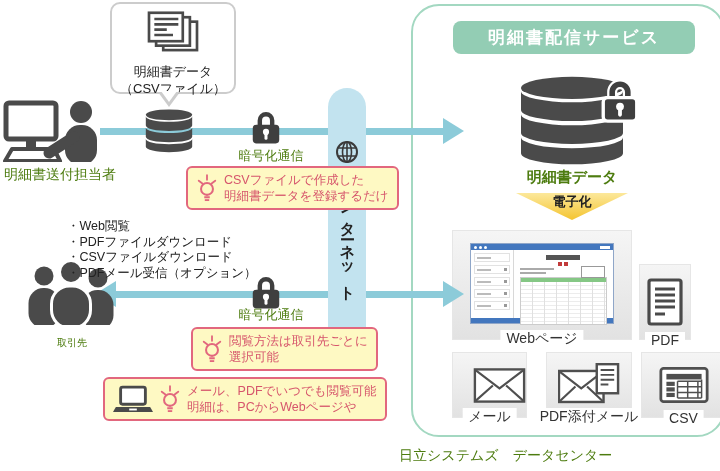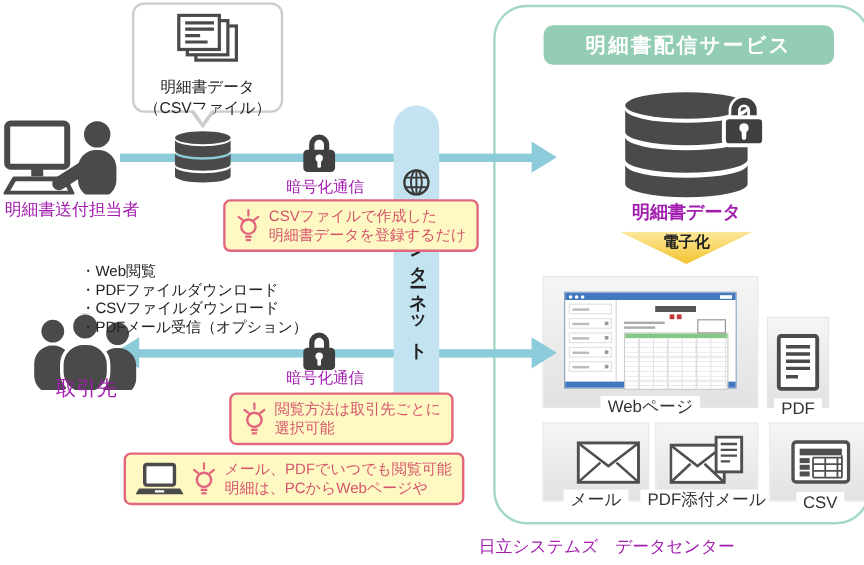--- a/index.html
+++ b/index.html
@@ -26,21 +26,21 @@
     font-size:15px;font-weight:bold;letter-spacing:3px;color:#222;margin-top:7px;
   }
   
   .callout{
     position:absolute;display:flex;align-items:center;gap:6px;
     background:#fef9c3;border:2px solid #E2677E;border-radius:6px;
     padding:4px 8px;color:#D6556C;font-size:12.5px;line-height:16px;
     z-index:6;box-sizing:border-box;white-space:nowrap;margin-left:46px;
   }
   
-  .lbl{position:absolute;color:#a21caf;z-index:5;}
+  .lbl{position:absolute;color:#4d7c0f;z-index:5;}
   .lock-lbl{font-size:13px;text-align:center;width:90px;}
   
   .panel{
     position:absolute;left:399px;top:4px;width:314px;height:433px;
     background:#fff;border:2px solid #A3D8C1;border-radius:28px;z-index:1;
     box-sizing:border-box;
     margin-left:12px;
   }
   .panel-header{
     position:absolute;left:40px;top:15px;width:242px;height:33px;
@@ -180,21 +180,21 @@
 </div>
 
 <svg class="icon-abs" style="left:27px;top:261px;" width="88" height="64" viewBox="0 0 88 64">
   <circle cx="17" cy="15" r="9.5" fill="#4A4A4A"></circle>
   <rect x="1.5" y="27" width="31" height="40" rx="15" fill="#4A4A4A"></rect>
   <circle cx="71" cy="17" r="9.5" fill="#4A4A4A"></circle>
   <rect x="55.5" y="29" width="31" height="40" rx="15" fill="#4A4A4A"></rect>
   <circle cx="44" cy="11" r="11.5" fill="#4A4A4A" stroke="#fff" stroke-width="3"></circle>
   <rect x="24.5" y="25" width="39" height="42" rx="18" fill="#4A4A4A" stroke="#fff" stroke-width="3"></rect>
 </svg>
-<div class="lbl" style="left:30px;top:312px;width:84px;text-align:center;font-size:17px;">取引先</div>
+<div class="lbl" style="left:30px;top:336px;width:84px;text-align:center;font-size:10px;">取引先</div>
 
 <svg class="icon-abs" style="left:251px;top:274px;" width="30" height="37" viewBox="0 0 34 40">
   <path d="M10 18 V12 a7 7 0 0 1 14 0 V18" fill="none" stroke="#3F3F3F" stroke-width="5"></path>
   <rect x="2" y="17" width="30" height="21" rx="4" fill="#3F3F3F"></rect>
   <circle cx="17" cy="25" r="3.5" fill="#fff"></circle>
   <rect x="15.3" y="26" width="3.4" height="8" rx="1.6" fill="#fff"></rect>
 </svg>
 <div class="lbl lock-lbl" style="left:226px;top:306px;">暗号化通信</div>
 
 <div class="callout" style="left:145px;top:327px;">
@@ -305,21 +305,21 @@
   </div>
 
   <div class="gbox" style="left:226px;top:258px;width:52px;height:76px;">
     <svg width="38" height="48" viewBox="0 0 38 48">
       <rect x="3" y="2" width="32" height="44" rx="2" fill="#fff" stroke="#4A4A4A" stroke-width="3.2"></rect>
       <path d="M9 11 H29 M9 17 H29 M9 23 H29 M9 29 H29 M9 36 H19" stroke="#4A4A4A" stroke-width="2.8" fill="none"></path>
     </svg>
     <div class="glabel">PDF</div>
   </div>
 
-  <div class="gbox" style="left:39px;top:346px;width:89px;height:66px;padding-left:20px;">
+  <div class="gbox" style="left:39px;top:346px;width:75px;height:66px;padding-left:20px;">
     <svg width="54" height="37" viewBox="0 0 56 38">
       <rect x="2" y="2" width="52" height="34" fill="#fff" stroke="#4F4F4F" stroke-width="2.5"></rect>
       <polyline points="3,3 28,22 53,3" fill="none" stroke="#4F4F4F" stroke-width="2.2"></polyline>
       <path d="M3 35 L21 19 M53 35 L35 19" stroke="#4F4F4F" stroke-width="2.2" fill="none"></path>
     </svg>
     <div class="glabel">メール</div>
   </div>
 
   <div class="gbox" style="left:133px;top:346px;width:86px;height:66px;">
     <svg width="62" height="45" viewBox="0 0 64 46">

